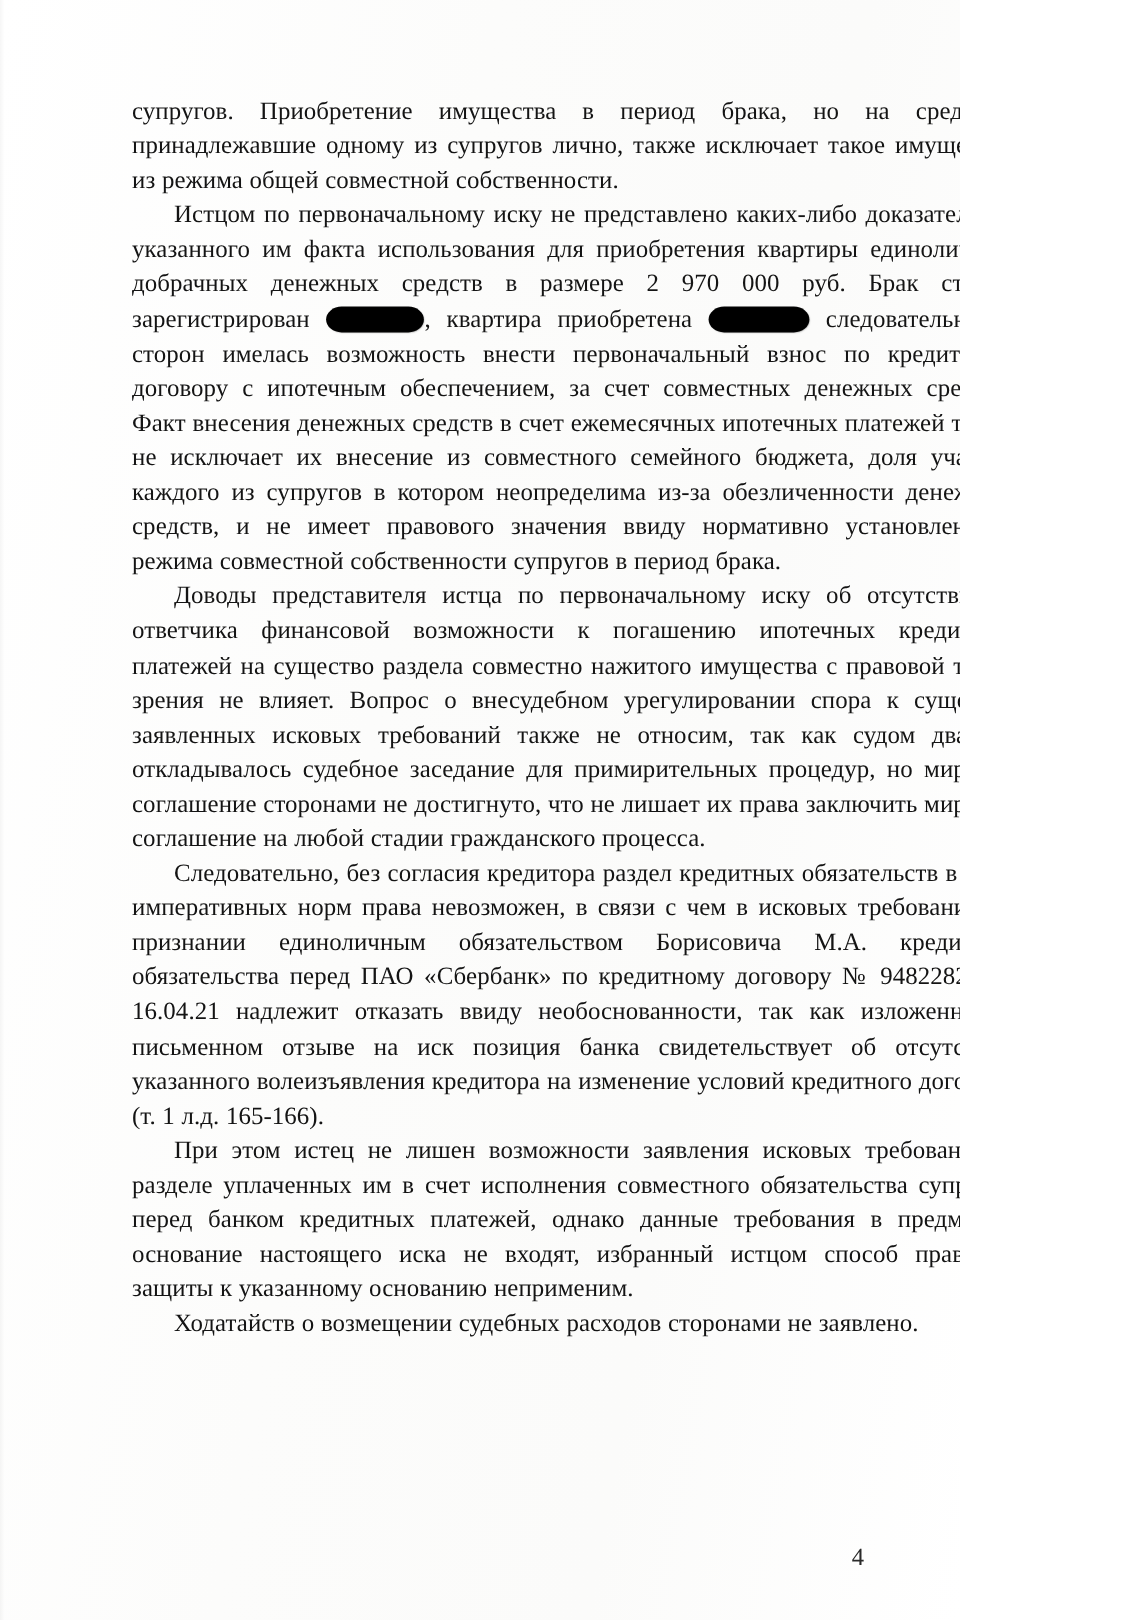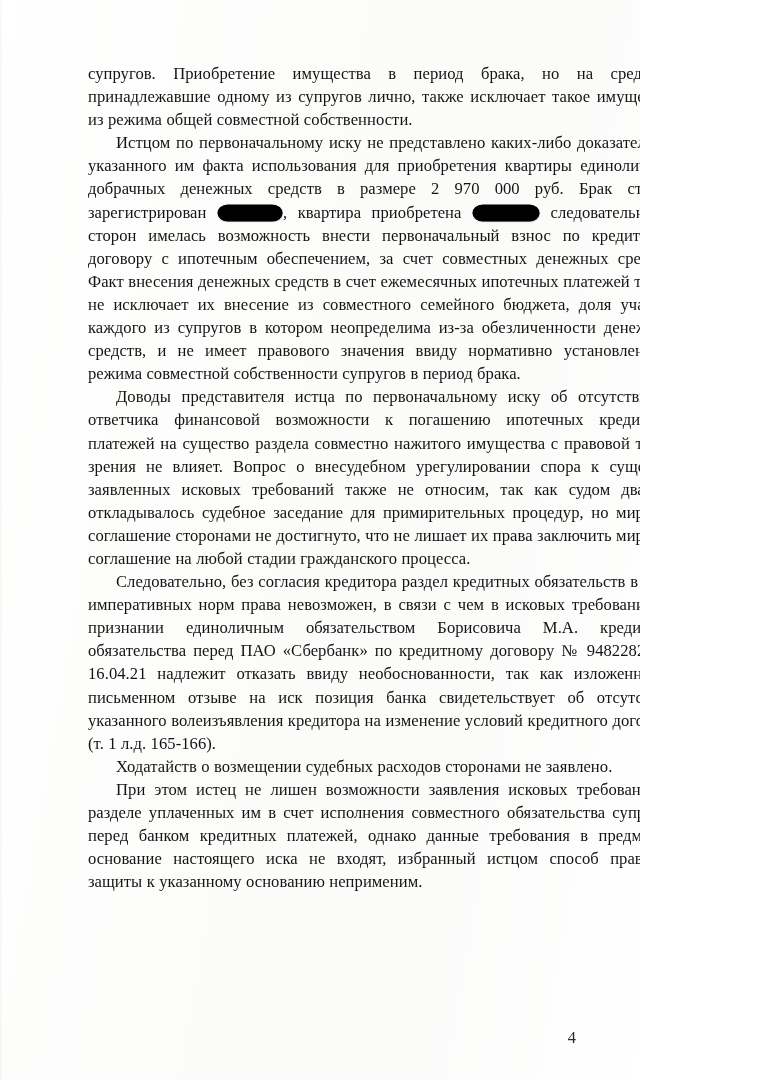--- a/index.html
+++ b/index.html
@@ -103,18 +103,18 @@
 
 <div class="page">
   <div class="paper-tint"></div>
   <div class="scan-edge"></div>
 
   <div class="text-body" id="text-body">
       <p class="para no-indent"><span>супругов. Приобретение имущества в период брака, но на средства, принадлежавшие одному из супругов лично, также исключает такое имущество из режима общей совместной собственности.</span></p>
       <p class="para"><span>Истцом по первоначальному иску не представлено каких-либо доказательств указанного им факта использования для приобретения квартиры единоличных добрачных денежных средств в размере 2 970 000 руб. Брак сторон зарегистрирован </span><span class="redaction r1" aria-label="дата регистрации брака" title="дата регистрации брака"></span><span>, квартира приобретена </span><span class="redaction r2" aria-label="дата приобретения квартиры" title="дата приобретения квартиры"></span><span> следовательно, у сторон имелась возможность внести первоначальный взнос по кредитному договору с ипотечным обеспечением, за счет совместных денежных средств. Факт внесения денежных средств в счет ежемесячных ипотечных платежей также не исключает их внесение из совместного семейного бюджета, доля участия каждого из супругов в котором  неопределима из-за обезличенности денежных средств, и не имеет правового значения ввиду нормативно установленного режима совместной собственности супругов в период брака.</span></p>
       <p class="para"><span>Доводы представителя истца по первоначальному иску об отсутствии у ответчика финансовой возможности к погашению ипотечных кредитных платежей на существо раздела совместно нажитого имущества с правовой точки зрения не влияет. Вопрос о внесудебном урегулировании спора к существу заявленных исковых требований также не относим, так как судом дважды откладывалось судебное заседание для примирительных процедур, но мировое соглашение сторонами не достигнуто, что не лишает их права заключить мировое соглашение на любой стадии гражданского процесса.</span></p>
       <p class="para"><span>Следовательно, без согласия кредитора раздел кредитных обязательств в силу императивных норм права невозможен, в связи с чем в исковых требованиях о признании единоличным обязательством Борисовича М.А. кредитные обязательства перед ПАО «Сбербанк» по кредитному договору № 94822826 от 16.04.21 надлежит отказать ввиду необоснованности, так как изложенная в письменном отзыве на иск позиция банка свидетельствует об отсутствии указанного волеизъявления кредитора на изменение условий кредитного договора (т. 1 л.д. 165-166).</span></p>
+      <p class="para"><span>При этом истец не лишен возможности заявления исковых требований о разделе уплаченных им в счет исполнения совместного обязательства супругов перед банком кредитных  платежей, однако данные требования в предмет и основание настоящего иска не входят, избранный истцом способ правовой защиты к указанному основанию неприменим.</span></p>
       <p class="para"><span>Ходатайств о возмещении судебных расходов сторонами не заявлено.</span></p>
-      <p class="para"><span>При этом истец не лишен возможности заявления исковых требований о разделе уплаченных им в счет исполнения совместного обязательства супругов перед банком кредитных  платежей, однако данные требования в предмет и основание настоящего иска не входят, избранный истцом способ правовой защиты к указанному основанию неприменим.</span></p>
     </div>
 
   <div class="page-number">4</div>
 </div>
 
 </body></html>

